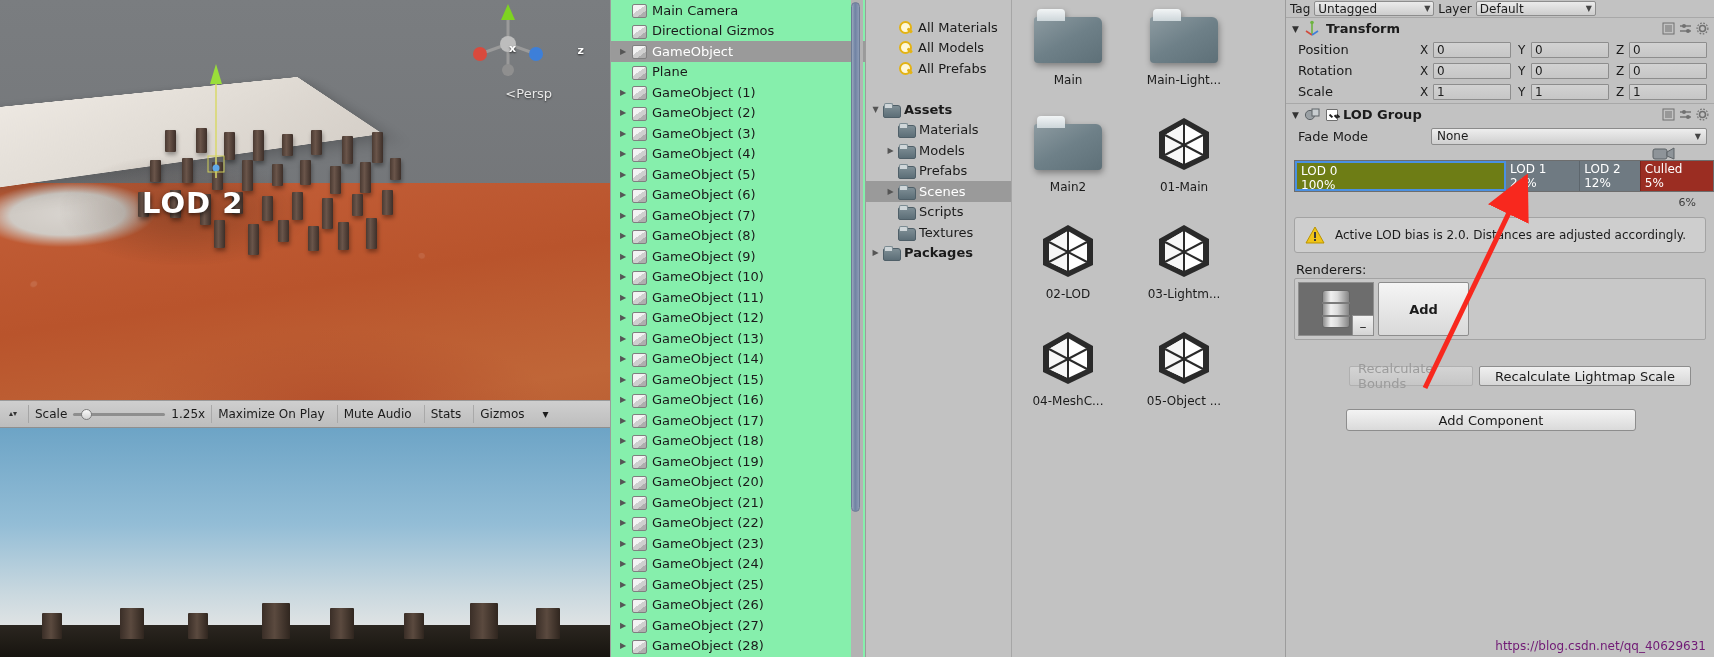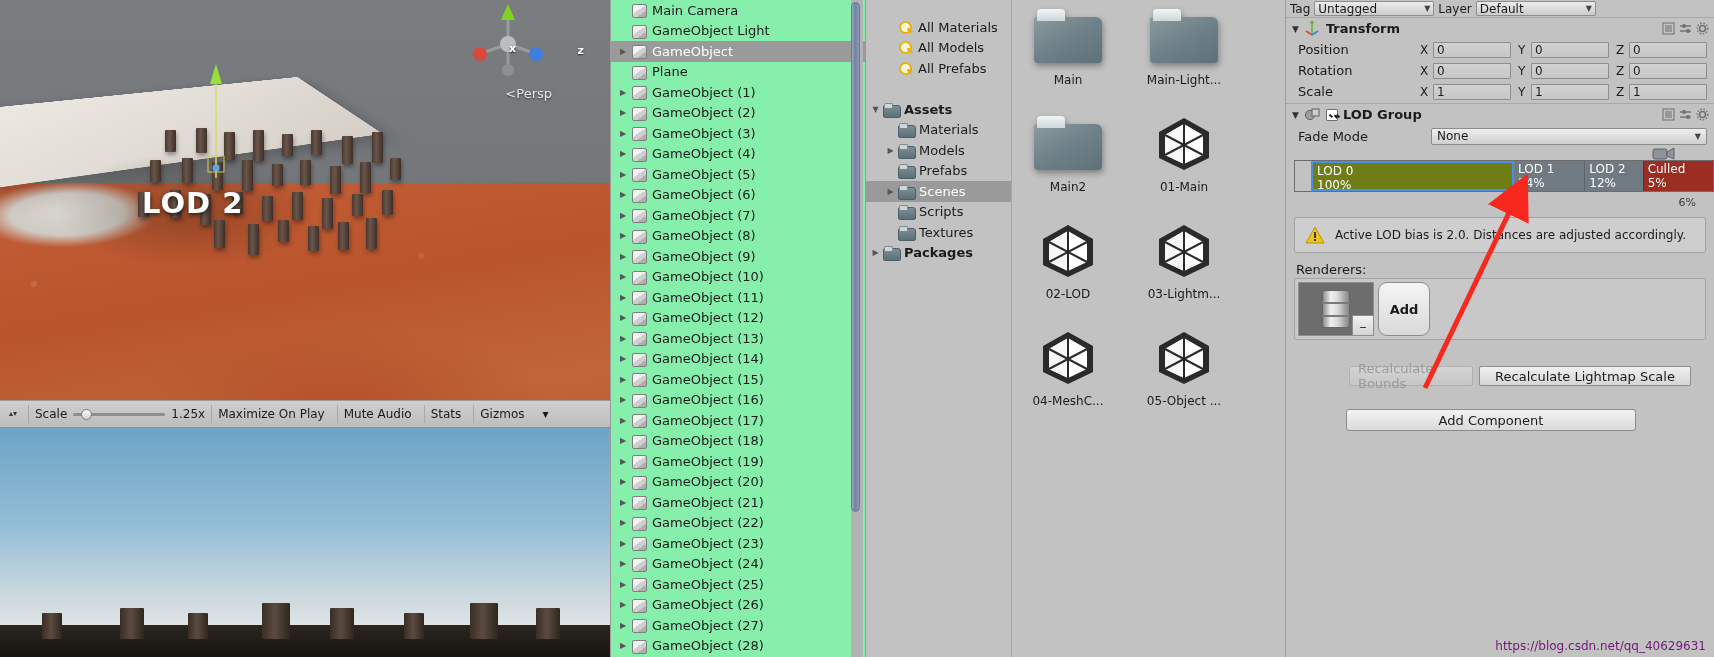--- a/index.html
+++ b/index.html
@@ -146,21 +146,21 @@
     background:#1b1b1b; transform:rotate(45deg); box-shadow:4px -3px 0 0 #1b1b1b,
       5px -5px 0 0 #1b1b1b; }
   .fade-row { display:flex; align-items:center; height:22px; padding-left:12px; font-size:13px; }
   .fade-dd { position:absolute; left:145px; right:8px; height:17px;
     background:linear-gradient(#eeeeee,#cfcfcf); border:1px solid #8b8b8b; border-radius:2px;
     display:flex; align-items:center; padding:0 5px; font-size:12px; }
   .fade-dd .cv { margin-left:auto; font-size:8px; color:#444; }
 
   
   .lodwrap { position:absolute; left:8px; top:160px; right:0; height:32px; display:flex;
-    border:1px solid #6d6d6d;padding-left:16px; }
+    border:1px solid #6d6d6d; }
   .lodseg { position:relative; height:100%; color:#fff; font-size:12px; line-height:14px;
     padding:1px 0 0 4px; overflow:hidden; }
   .lodseg.l0 { background:#6e7d15; border:2px solid #4a90e2; }
   .lodseg.l1 { background:#6f7a82; }
   .lodseg.l2 { background:#6f7a82; border-left:1px solid #5d666d; }
   .lodseg.culled { background:#9b2d22; border-left:1px solid #7c2319; }
   .cam-ico { position:absolute; right:30px; top:-16px; width:24px; height:15px; }
   .lod-pct { position:absolute; right:18px; top:196px; font-size:11px; color:#3b3b3b; }
 
   .warnbox { position:absolute; left:8px; top:217px; right:8px; height:36px;
@@ -176,22 +176,22 @@
     border:1px solid #8e8e8e; display:flex; align-items:center; justify-content:center; }
   .barrel3d { width:28px; height:38px; border-radius:3px;
     background:linear-gradient(90deg,#8d8d8d 0%,#f0f0f0 30%,#dcdcdc 55%,#858585 100%);
     border:1px solid #666; position:relative; }
   .barrel3d:before, .barrel3d:after { content:""; position:absolute; left:-1px; right:-1px;
     height:1.5px; background:#7a7a7a; }
   .barrel3d:before { top:11px; } .barrel3d:after { top:24px; }
   .minusbtn { position:absolute; right:-1px; bottom:-1px; width:22px; height:21px;
     background:linear-gradient(#f2f2f2,#d4d4d4); border:1px solid #8d8d8d;
     display:flex; align-items:center; justify-content:center; font-size:14px; color:#333; }
-  .addbtn { width:52px; height:54px; background:linear-gradient(#f5f5f5,#d9d9d9);
-    border:1px solid #8d8d8d; border-radius:9px; display:flex; align-items:center;
+  .addbtn { width:91px; height:54px; background:linear-gradient(#f5f5f5,#d9d9d9);
+    border:1px solid #8d8d8d; border-radius:2px; display:flex; align-items:center;
     justify-content:center; font-weight:bold; font-size:13px; }
   .btn { height:20px; background:linear-gradient(#f0f0f0,#d6d6d6); border:1px solid #8d8d8d;
     border-radius:2px; display:flex; align-items:center; justify-content:center;
     font-size:13px; padding:0 8px; }
   .btn.disabled { color:#9b9b9b; border-color:#b0b0b0;
     background:linear-gradient(#d4d4d4,#c6c6c6); }
   .addcomp { position:absolute; left:60px; top:409px; width:290px; height:22px;
     background:linear-gradient(#f3f3f3,#dadada); border:1px solid #8d8d8d; border-radius:3px;
     display:flex; align-items:center; justify-content:center; font-size:13px; }
 
@@ -302,21 +302,21 @@
   <div class="hier">
     <div id="hier-list">
         <div class="hrow">
           <span class="tw empty">▶</span>
           <span class="cube-ico"></span>
           <span>Main Camera</span>
         </div>
         <div class="hrow">
           <span class="tw empty">▶</span>
           <span class="cube-ico"></span>
-          <span>GameObject Light</span>
+          <span>Directional Gizmos</span>
         </div>
         <div class="hrow selected">
           <span class="tw">▶</span>
           <span class="cube-ico"></span>
           <span>GameObject</span>
         </div>
         <div class="hrow">
           <span class="tw empty">▶</span>
           <span class="cube-ico"></span>
           <span>Plane</span>

